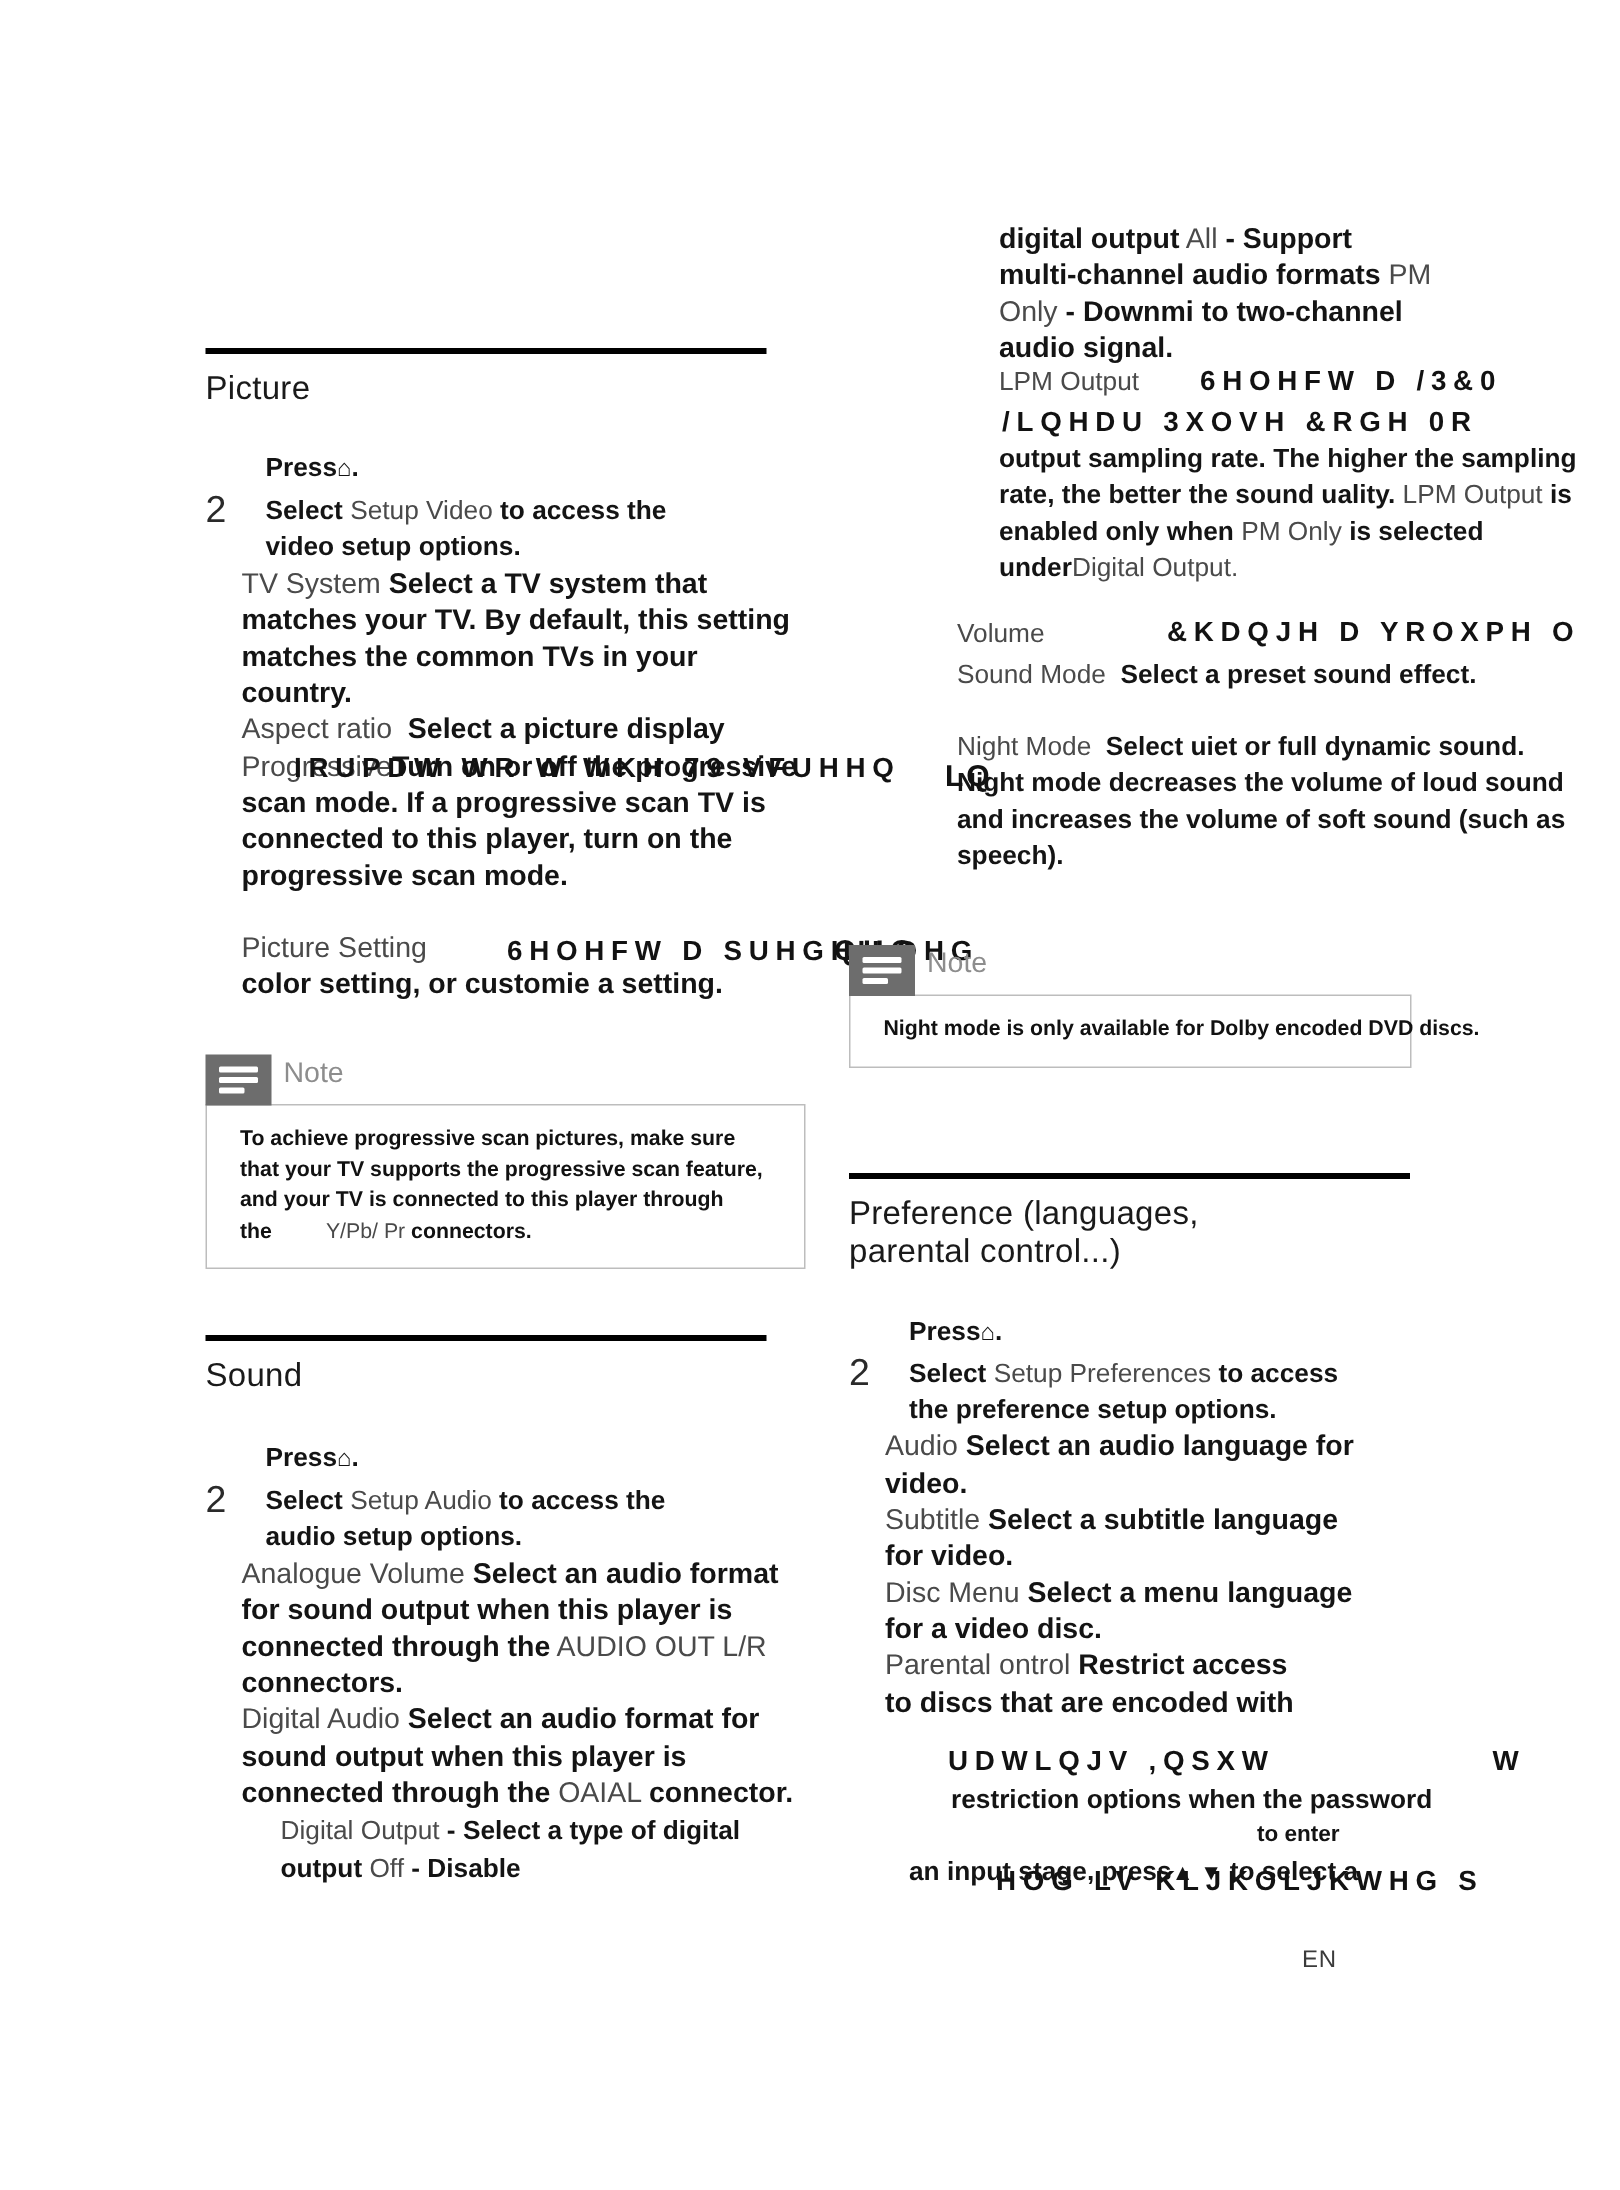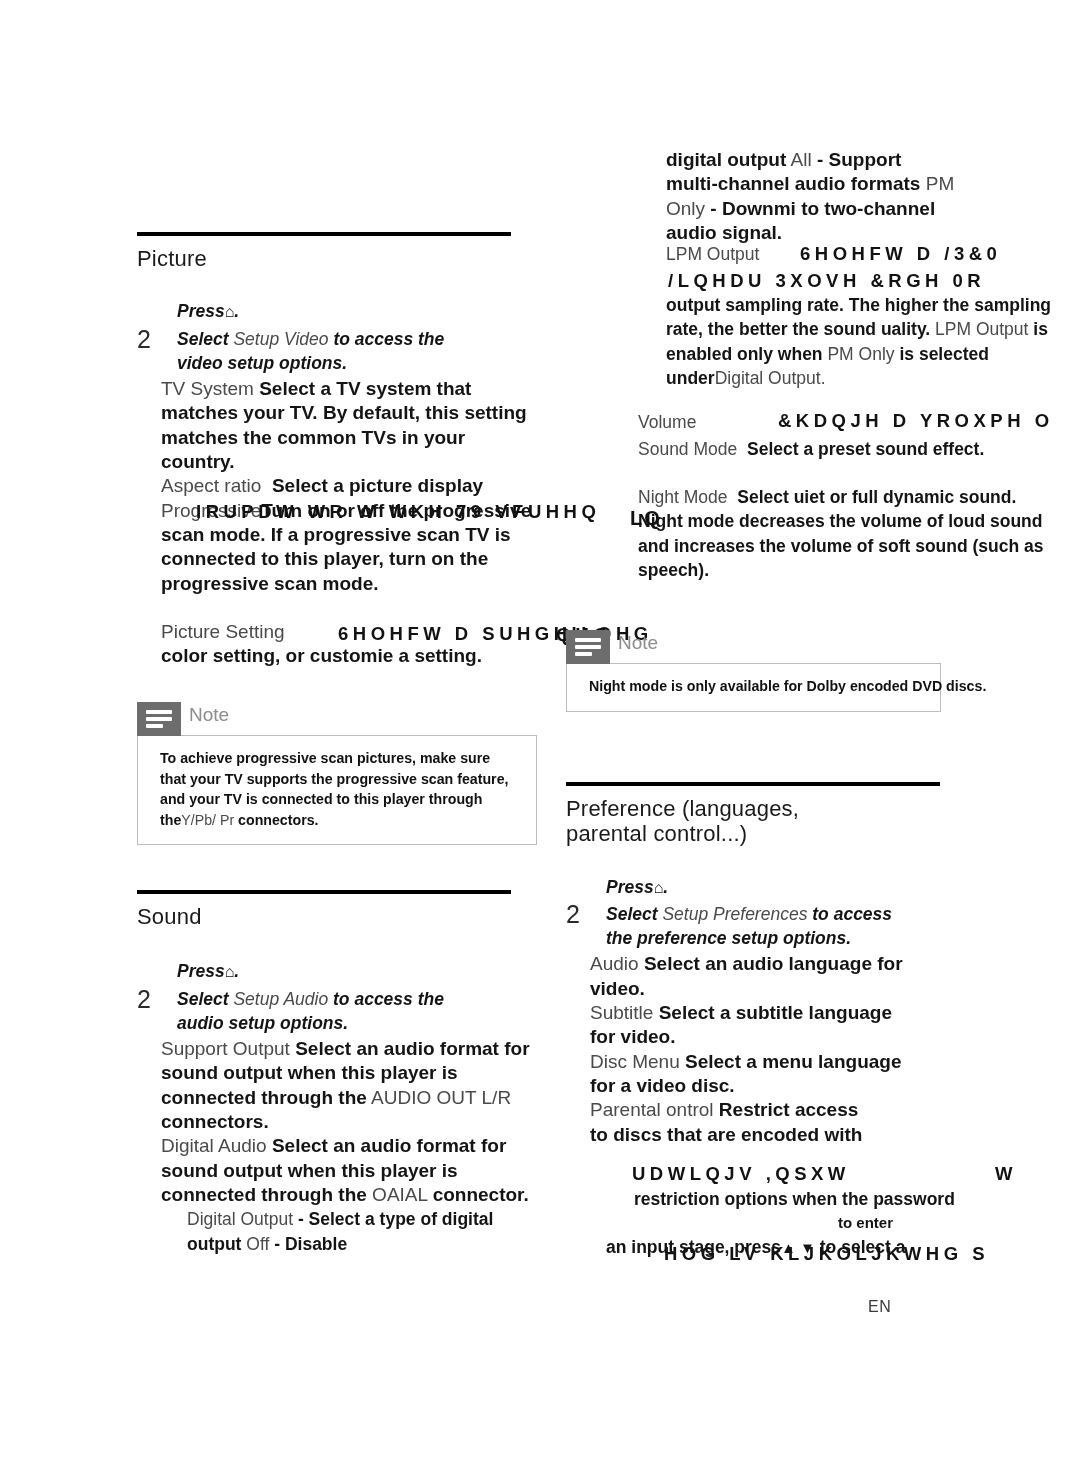--- a/index.html
+++ b/index.html
@@ -37,21 +37,21 @@
   }
 
   
   .steps { margin: 0; padding: 0; list-style: none; }
   .step { position: relative; padding-left: 40px; margin-bottom: 2px; }
   .step-num {
     position: absolute; left: 0; top: -2px;
     font-size: 25px; font-weight: 400; color: #2a2a2a;
     font-family: "Liberation Sans", sans-serif;
   }
-  .step-body { font-size: 17.5px; line-height: 24.3px; font-style: italic; }
+  .step-body { font-size: 17.5px; line-height: 24.3px; }
 
   
   .b { font-weight: 700; }
   .lt { font-weight: 400; color: #4a4a4a; }
 
   
   .sub { padding-left: 24px; font-size: 19px; line-height: 24.3px; }
   .sub2 { padding-left: 50px; font-size: 17.5px; line-height: 24.3px; }
 
   
@@ -87,21 +87,21 @@
   .note-box {
     border: 1px solid #bdbdbd;
     margin-top: -1px;
     padding: 12px 16px 14px 22px;
     font-size: 14.2px;
     line-height: 20.5px;
     font-weight: 700;
     color:#111;
     background:#fff;
   }
-  .note-box .lt { font-weight: 400; color:#4a4a4a; }
+  .note-box .lt { font-weight: 400; color:#4a4a4a;margin-left:36px; }
 
   
   .footer {
     position:absolute; left:868px; top:1298px;
     font-size: 16px; color:#3b3b3b; letter-spacing:.5px;
   }
 
   
   .abs { position: absolute; white-space: nowrap; }
 
@@ -192,21 +192,21 @@
           <span class="b">Select</span>
           <span class="lt">Setup</span>
           <span class="lt">Audio</span>
           <span class="b">to access the</span><br>
           <span class="b">audio setup options.</span>
         </div>
       </li>
     </ul>
 
     <div class="sub">
-      <span class="lt">Support Output</span>
+      <span class="lt">Analogue Volume</span>
       <span class="b">Select an audio format for sound output when this player is connected through the</span>
       <span class="lt">AUDIO OUT L/R</span>
       <span class="b">connectors.</span>
     </div>
 
     <div class="sub">
       <span class="lt">Digital Audio</span>
       <span class="b">Select an audio format for sound output when this player is connected through the</span>
       <span class="lt">OAIAL</span>
       <span class="b">connector.</span>

